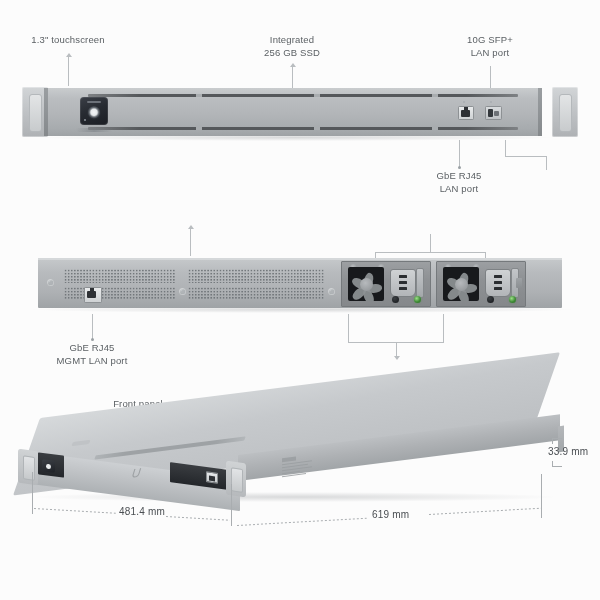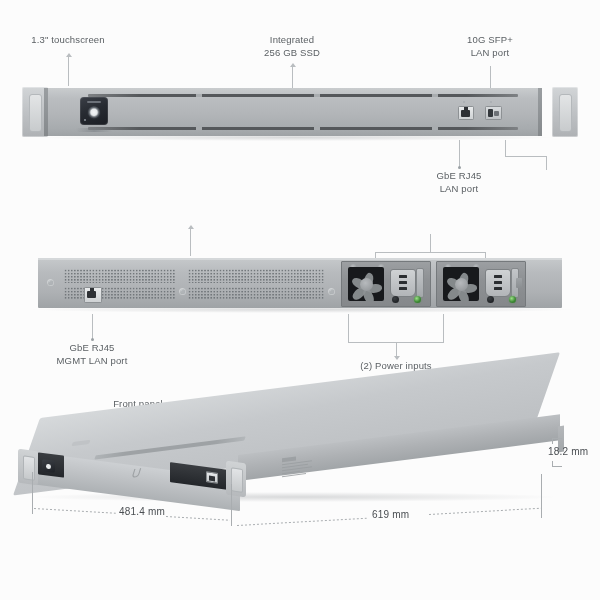--- a/index.html
+++ b/index.html
@@ -435,21 +435,20 @@
   <div class="vline" style="left:92px;top:314px;height:26px;"></div>
   <div class="dot" style="left:90.5px;top:338px;"></div>
   <div class="lbl" style="left:32px;top:342px;width:120px;">GbE RJ45
 MGMT LAN port</div>
 
   <div class="vline" style="left:348px;top:314px;height:28px;"></div>
   <div class="vline" style="left:443px;top:314px;height:28px;"></div>
   <div class="hline" style="left:348px;top:342px;width:96px;"></div>
   <div class="vline" style="left:396px;top:342px;height:14px;"></div>
   <div class="arrowdn" style="left:393.5px;top:356px;"></div>
-  <div class="lbl" style="left:336px;top:360px;width:120px;">(2) Power inputs</div>
 
   <div class="lbl" style="left:78px;top:398px;width:120px;">Front panel</div>
   <div class="vline" style="left:138px;top:416px;height:42px;"></div>
   <div class="dot" style="left:136.5px;top:456px;"></div>
 
   <div class="iso">
     <div class="shadow" style="left:24px;top:92px;width:520px;height:10px;"></div>
 
     <div class="iso-top"></div>
     <div class="iso-lid-slot"></div>
@@ -491,15 +490,15 @@
 
   <div class="tick" style="left:541px;top:474px;height:44px;"></div>
   <div class="dash-h dash-rot" style="left:237px;top:525px;width:130px;transform:rotate(-3.2deg);"></div>
   <div class="dash-h dash-rot" style="left:429px;top:514px;width:112px;transform:rotate(-3.2deg);"></div>
   <div class="dim" style="left:372px;top:509px;">619 mm</div>
 
   <div class="tick-h" style="left:552px;top:438px;width:10px;"></div>
   <div class="tick" style="left:552px;top:438px;height:6px;"></div>
   <div class="tick-h" style="left:552px;top:466px;width:10px;"></div>
   <div class="tick" style="left:552px;top:461px;height:6px;"></div>
-  <div class="dim" style="left:548px;top:446px;">18.2 mm</div>
+  <div class="dim" style="left:548px;top:446px;">33.9 mm</div>
 
 </div>
 
 </body></html>

